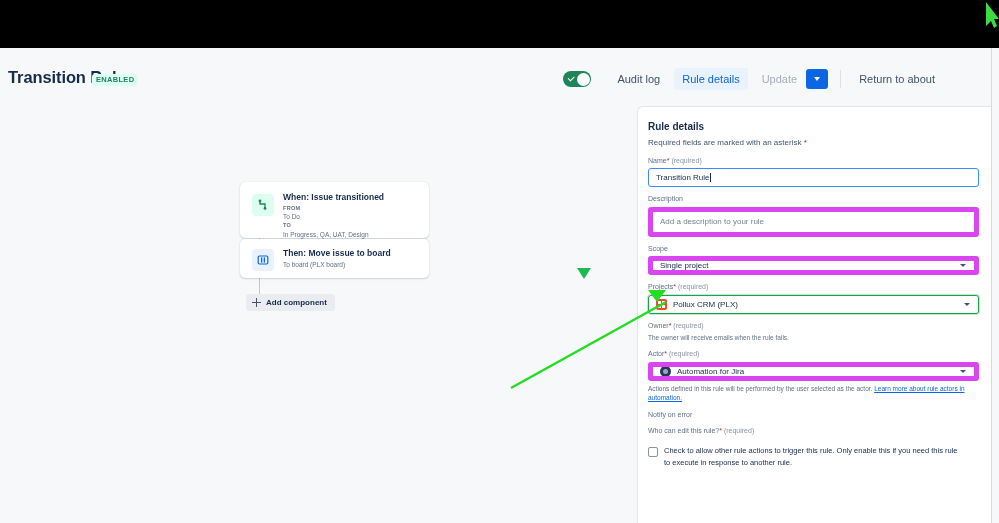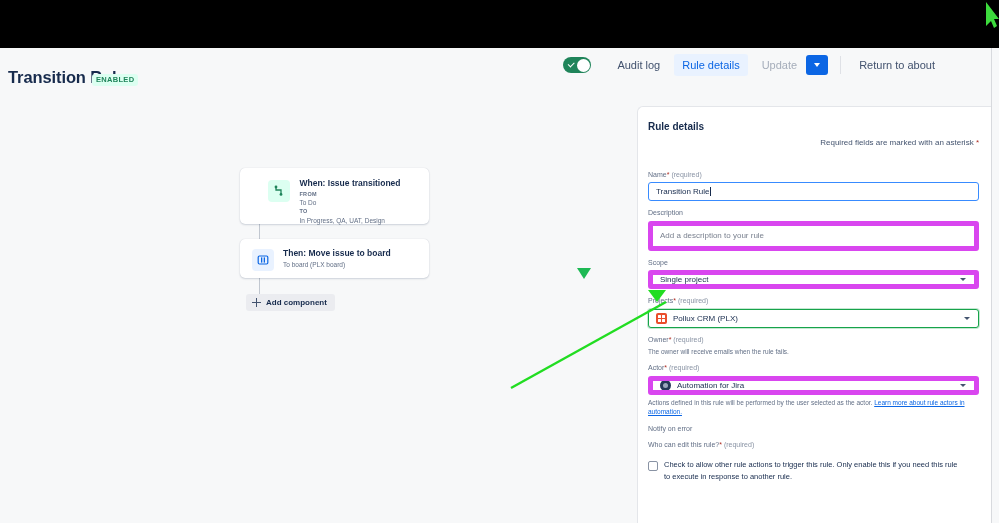--- a/index.html
+++ b/index.html
@@ -66,21 +66,21 @@
     color: #1f845a;
     background: #dcfff1;
     padding: 2px 4px 2px 4px;
     border-radius: 3px;
     line-height: 1;
   }
 
   .toolbar {
     position: absolute;
     right: 48px;
-    top: 6px;
+    top: 20px;
     display: flex;
     align-items: center;
     gap: 0px;
   }
   .toggle {
     width: 28px;
     height: 16px;
     border-radius: 9px;
     background: #1f845a;
     position: relative;
@@ -159,21 +159,21 @@
     position: absolute;
     background: #ffffff;
     border-radius: 5px;
     box-shadow: 0 1px 2px rgba(9,30,66,0.16), 0 0 1px rgba(9,30,66,0.18);
     display: flex;
     align-items: flex-start;
     padding: 10px 12px;
     box-sizing: border-box;
     cursor: pointer;
   }
-  #node-when { left: 240px; top: 120px; width: 189px; height: 56px; justify-content: center; }
+  #node-when { left: 240px; top: 134px; width: 189px; height: 56px; }
   #node-then { left: 240px; top: 191px; width: 189px; height: 39px; align-items: center; }
 
   .node-icon {
     width: 22px; height: 22px;
     border-radius: 4px;
     flex: none;
     margin-right: 9px;
     display: flex;
     align-items: center;
     justify-content: center;
@@ -264,22 +264,21 @@
   }
   .panel-title {
     font-size: 10px;
     font-weight: 700;
     color: #172b4d;
     margin: 0 0 6px 0;
   }
   .panel-note {
     font-size: 8px;
     color: #44546f;
-    margin: 0 0 24px 0;
-    text-align: right;
+    margin: 0 0 10px 0;
   }
   .panel-note .ast { color: #ae2e24; }
 
   .field { margin-bottom: 8px; }
   .flabel {
     font-size: 7px;
     color: #626f86;
     margin-bottom: 3px;
     line-height: 1.2;
     display: block;

